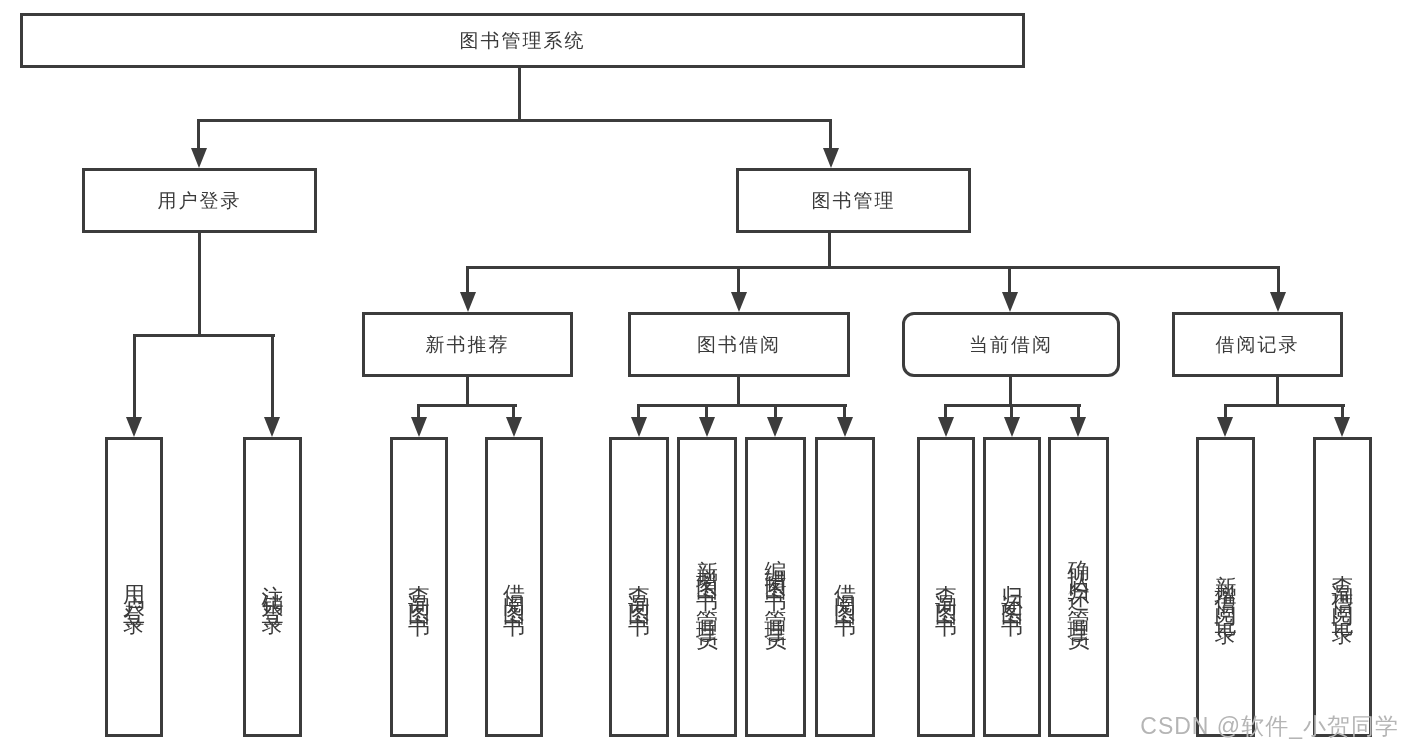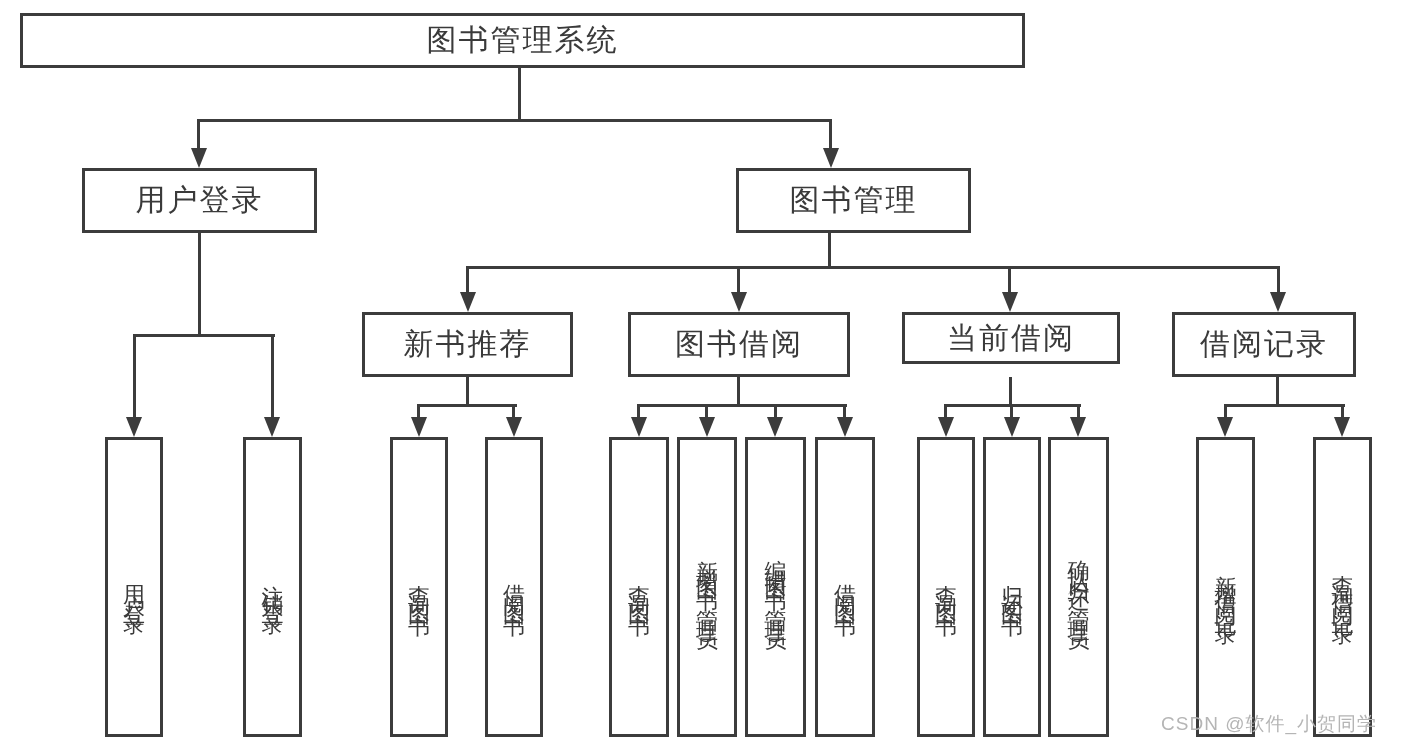--- a/index.html
+++ b/index.html
@@ -4,33 +4,33 @@
 <style>
   html,body{margin:0;padding:0;background:#ffffff;}
   .canvas{
     position:relative;width:1405px;height:747px;background:#ffffff;
     font-family:"Liberation Sans","DejaVu Sans",sans-serif;overflow:hidden;
   }
   .node{
     position:absolute;box-sizing:border-box;border:3px solid #3c3c3c;background:#ffffff;
     display:flex;align-items:center;justify-content:center;color:#3a3a3a;
   }
-  .hlabel{font-size:30px;letter-spacing:2px;}
+  .hlabel{font-size:19px;letter-spacing:2px;}
   .col span{
     writing-mode:vertical-rl;text-orientation:mixed;
     font-size:22px;letter-spacing:10px;line-height:1;color:#3a3a3a;white-space:nowrap;
   }
   .line{position:absolute;background:#3c3c3c;}
   .arrow{
     position:absolute;width:0;height:0;
     border-left:8px solid transparent;border-right:8px solid transparent;
     border-top:20px solid #3c3c3c;
   }
   .watermark{
-    position:absolute;top:711px;right:28px;font-size:19px;color:#b5b5b5;letter-spacing:1px;
+    position:absolute;top:711px;right:6px;font-size:23px;color:#b5b5b5;letter-spacing:1px;
   }
 </style>
 </head>
 <body>
 
 <div class="canvas">
 
   <div class="node hlabel" style="left:20px;top:13px;width:1005px;height:55px;">图书管理系统</div>
 
   <div class="line" style="left:518px;top:68px;width:3px;height:52px;"></div>
@@ -56,22 +56,22 @@
   <div class="line" style="left:737px;top:266px;width:3px;height:30px;"></div>
   <div class="line" style="left:1008px;top:266px;width:3px;height:30px;"></div>
   <div class="line" style="left:1277px;top:266px;width:3px;height:30px;"></div>
   <div class="arrow" style="left:460px;top:292px;"></div>
   <div class="arrow" style="left:731px;top:292px;"></div>
   <div class="arrow" style="left:1002px;top:292px;"></div>
   <div class="arrow" style="left:1270px;top:292px;"></div>
 
   <div class="node hlabel" style="left:628px;top:312px;width:222px;height:65px;">图书借阅</div>
   <div class="node hlabel" style="left:362px;top:312px;width:211px;height:65px;">新书推荐</div>
-  <div class="node hlabel" style="left:902px;top:312px;width:218px;height:52px;">当前借阅</div>
-  <div class="node hlabel" style="left:1172px;top:312px;width:184px;height:65px;">借阅记录</div>
+  <div class="node hlabel" style="left:902px;top:312px;width:218px;height:65px;border-radius:12px;">当前借阅</div>
+  <div class="node hlabel" style="left:1172px;top:312px;width:171px;height:65px;">借阅记录</div>
 
   <div class="line" style="left:466px;top:377px;width:3px;height:30px;"></div>
   <div class="line" style="left:737px;top:377px;width:3px;height:30px;"></div>
   <div class="line" style="left:1009px;top:377px;width:3px;height:30px;"></div>
   <div class="line" style="left:1276px;top:377px;width:3px;height:30px;"></div>
 
   <div class="line" style="left:417px;top:404px;width:100px;height:3px;"></div>
   <div class="line" style="left:417px;top:404px;width:3px;height:18px;"></div>
   <div class="line" style="left:512px;top:404px;width:3px;height:18px;"></div>
   <div class="arrow" style="left:411px;top:417px;"></div>

